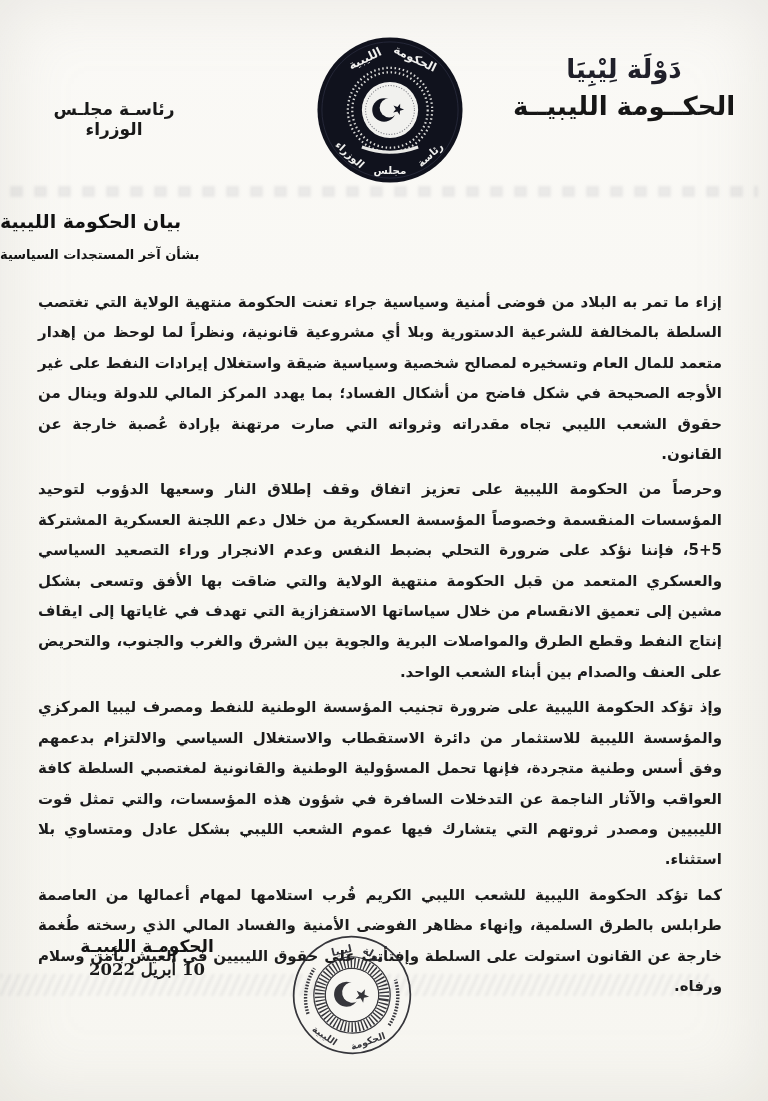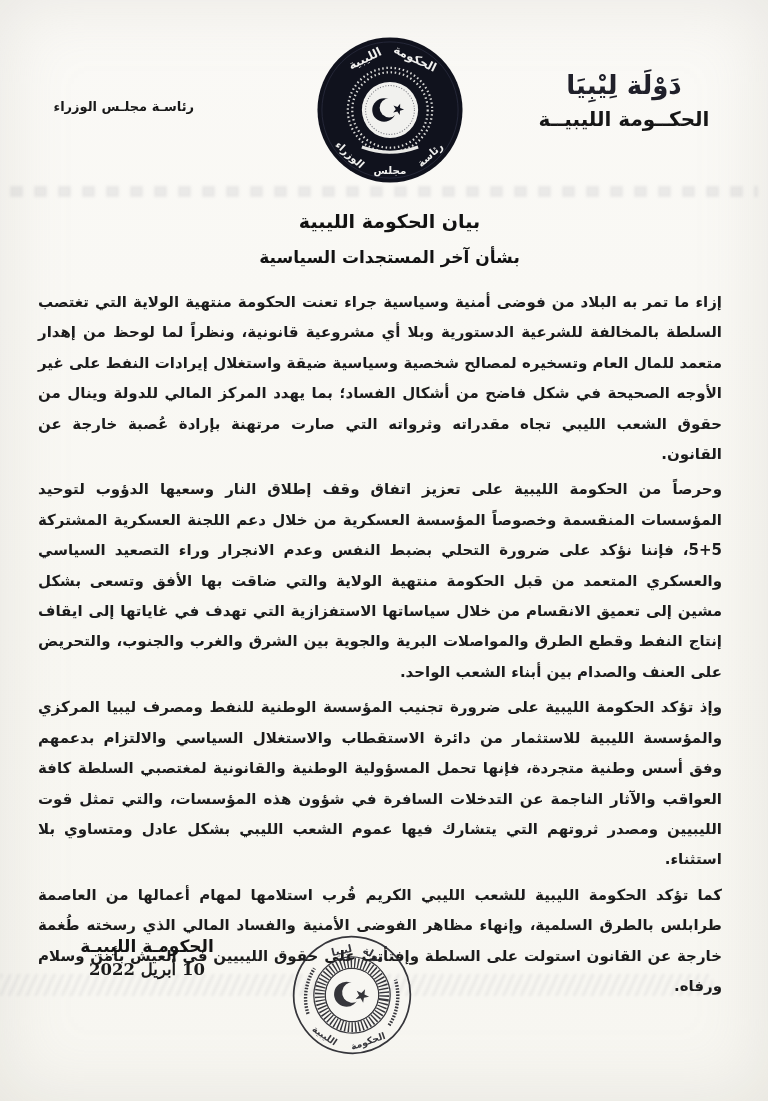--- a/index.html
+++ b/index.html
@@ -23,38 +23,38 @@
   }
   .ghost-band {
     position:absolute; top:974px; left:0; right:55px; height:22px;
     background:repeating-linear-gradient(115deg, rgba(125,125,138,.12) 0 3px, rgba(125,125,138,0) 3px 8px);
     filter:blur(.8px); opacity:.8; pointer-events:none;
   }
 
   
   .hdr-left {
     position:absolute; top:99px; left:34px; width:160px;
-    font-size:13px; font-weight:bold; letter-spacing:.2px;
+    font-size:17px; font-weight:bold; text-align:center; letter-spacing:.2px;
     color:#191919;
   }
   .hdr-right {
-    position:absolute; top:70px; right:26px; width:236px; text-align:center;
+    position:absolute; top:54px; right:26px; width:236px; text-align:center;
   }
   .hdr-calligraphy { font-size:26px; font-weight:bold; color:#20202a; letter-spacing:1px; }
-  .hdr-gov { margin-top:7px; font-size:20px; font-weight:bold; color:#161616; }
+  .hdr-gov { margin-top:7px; font-size:26px; font-weight:bold; color:#161616; }
 
   .hdr-seal { position:absolute; top:36px; left:316px; width:148px; height:148px; }
   .stamp   { position:absolute; top:933px; left:290px; width:124px; height:124px; opacity:.92; }
 
   
   .doc-title, .doc-subtitle {
-    position:absolute; left:0; right:9px; text-align:center; font-weight:bold; color:#121212;padding-left:20px;
+    position:absolute; left:0; right:9px; text-align:left; font-weight:bold; color:#121212;
   }
   .doc-title    { top:210px; font-size:19px; }
-  .doc-subtitle { top:247px; font-size:17px; }
+  .doc-subtitle { top:247px; font-size:13px; }
 
   
   .body-text {
     position:absolute; top:287px; right:46px; left:38px;
     font-size:15px; line-height:30.4px; font-weight:bold;
     text-align:justify; text-justify:inter-word; color:#1c1c1c;
   }
   .body-text p { margin-bottom:5px; }
 
   .closing {

